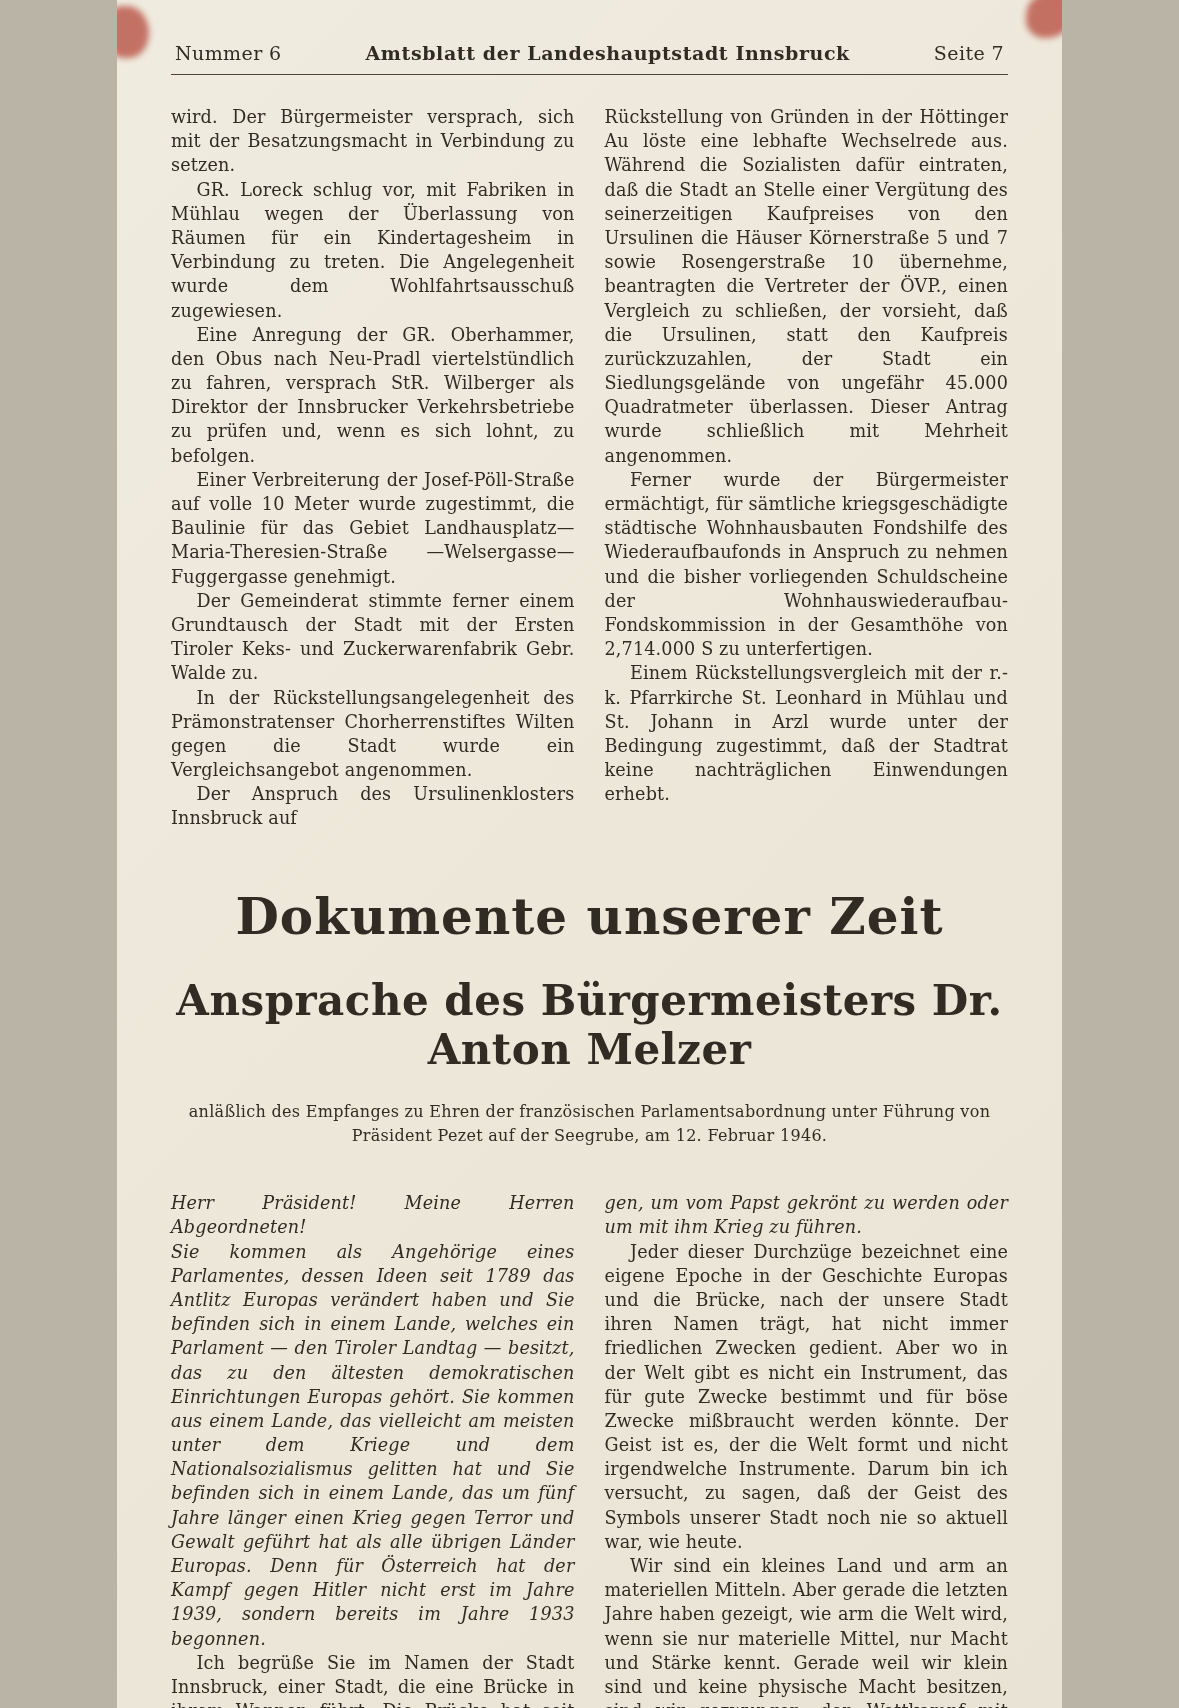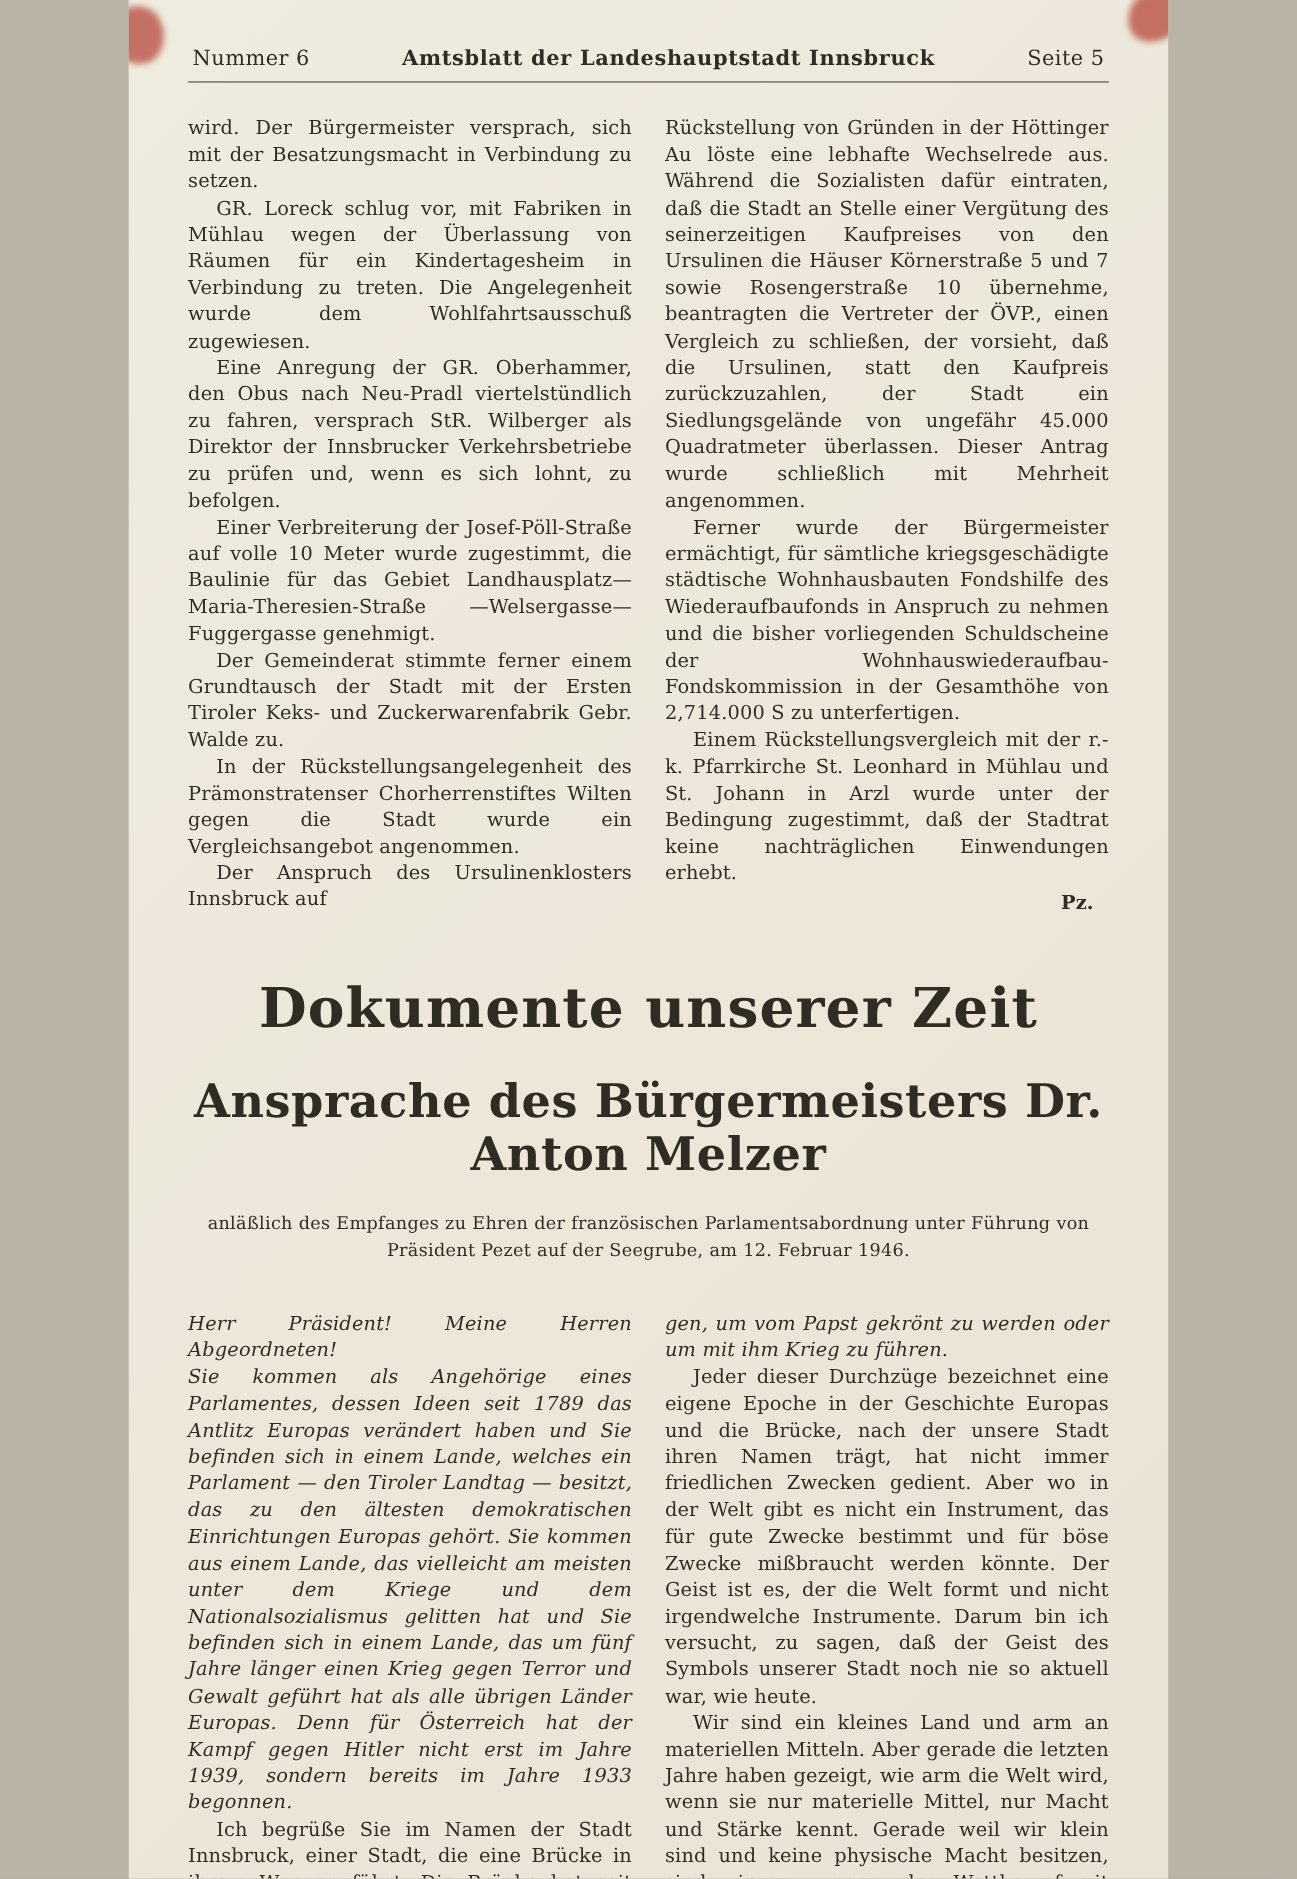--- a/index.html
+++ b/index.html
@@ -65,40 +65,39 @@
 <body>
 
 <div class="page">
 
   <div class="stain tl"></div>
   <div class="stain tr"></div>
 
   <div class="masthead">
     <span class="left">Nummer 6</span>
     <span class="center">Amtsblatt der Landeshauptstadt Innsbruck</span>
-    <span class="right">Seite 5</span>
+    <span class="right">Seite 7</span>
   </div>
 
   <div class="cols">
     <div class="col">
         <p>wird. Der Bürgermeister versprach, sich mit der Besatzungsmacht in Verbindung zu setzen.</p>
         <p>GR. Loreck schlug vor, mit Fabriken in Mühlau wegen der Überlassung von Räumen für ein Kindertagesheim in Verbindung zu treten. Die Angelegenheit wurde dem Wohlfahrtsausschuß zugewiesen.</p>
         <p>Eine Anregung der GR. Oberhammer, den Obus nach Neu-Pradl viertelstündlich zu fahren, versprach StR. Wilberger als Direktor der Innsbrucker Verkehrsbetriebe zu prüfen und, wenn es sich lohnt, zu befolgen.</p>
         <p>Einer Verbreiterung der Josef-Pöll-Straße auf volle 10 Meter wurde zugestimmt, die Baulinie für das Gebiet Landhausplatz—Maria-Theresien-Straße —Welsergasse—Fuggergasse genehmigt.</p>
         <p>Der Gemeinderat stimmte ferner einem Grundtausch der Stadt mit der Ersten Tiroler Keks- und Zuckerwarenfabrik Gebr. Walde zu.</p>
         <p>In der Rückstellungsangelegenheit des Prämonstratenser Chorherrenstiftes Wilten gegen die Stadt wurde ein Vergleichsangebot angenommen.</p>
         <p>Der Anspruch des Ursulinenklosters Innsbruck auf</p>
       </div>
     <div class="col">
       <div>
           <p>Rückstellung von Gründen in der Höttinger Au löste eine lebhafte Wechselrede aus. Während die Sozialisten dafür eintraten, daß die Stadt an Stelle einer Vergütung des seinerzeitigen Kaufpreises von den Ursulinen die Häuser Körnerstraße 5 und 7 sowie Rosengerstraße 10 übernehme, beantragten die Vertreter der ÖVP., einen Vergleich zu schließen, der vorsieht, daß die Ursulinen, statt den Kaufpreis zurückzuzahlen, der Stadt ein Siedlungsgelände von ungefähr 45.000 Quadratmeter überlassen. Dieser Antrag wurde schließlich mit Mehrheit angenommen.</p>
           <p>Ferner wurde der Bürgermeister ermächtigt, für sämtliche kriegsgeschädigte städtische Wohnhausbauten Fondshilfe des Wiederaufbaufonds in Anspruch zu nehmen und die bisher vorliegenden Schuldscheine der Wohnhauswiederaufbau-Fondskommission in der Gesamthöhe von 2,714.000 S zu unterfertigen.</p>
           <p>Einem Rückstellungsvergleich mit der r.-k. Pfarrkirche St. Leonhard in Mühlau und St. Johann in Arzl wurde unter der Bedingung zugestimmt, daß der Stadtrat keine nachträglichen Einwendungen erhebt.</p>
         </div>
-      <div class="signature">Pz.</div>
     </div>
   </div>
 
   <div class="article-head">
     <h1 class="doc-title">Dokumente unserer Zeit</h1>
     <h2 class="doc-subtitle">Ansprache des Bürgermeisters Dr. Anton Melzer</h2>
     <div class="doc-lead">anläßlich des Empfanges zu Ehren der französischen Parlamentsabordnung unter Führung von Präsident Pezet auf der Seegrube, am 12. Februar 1946.</div>
   </div>
 
   <div class="cols speech">

